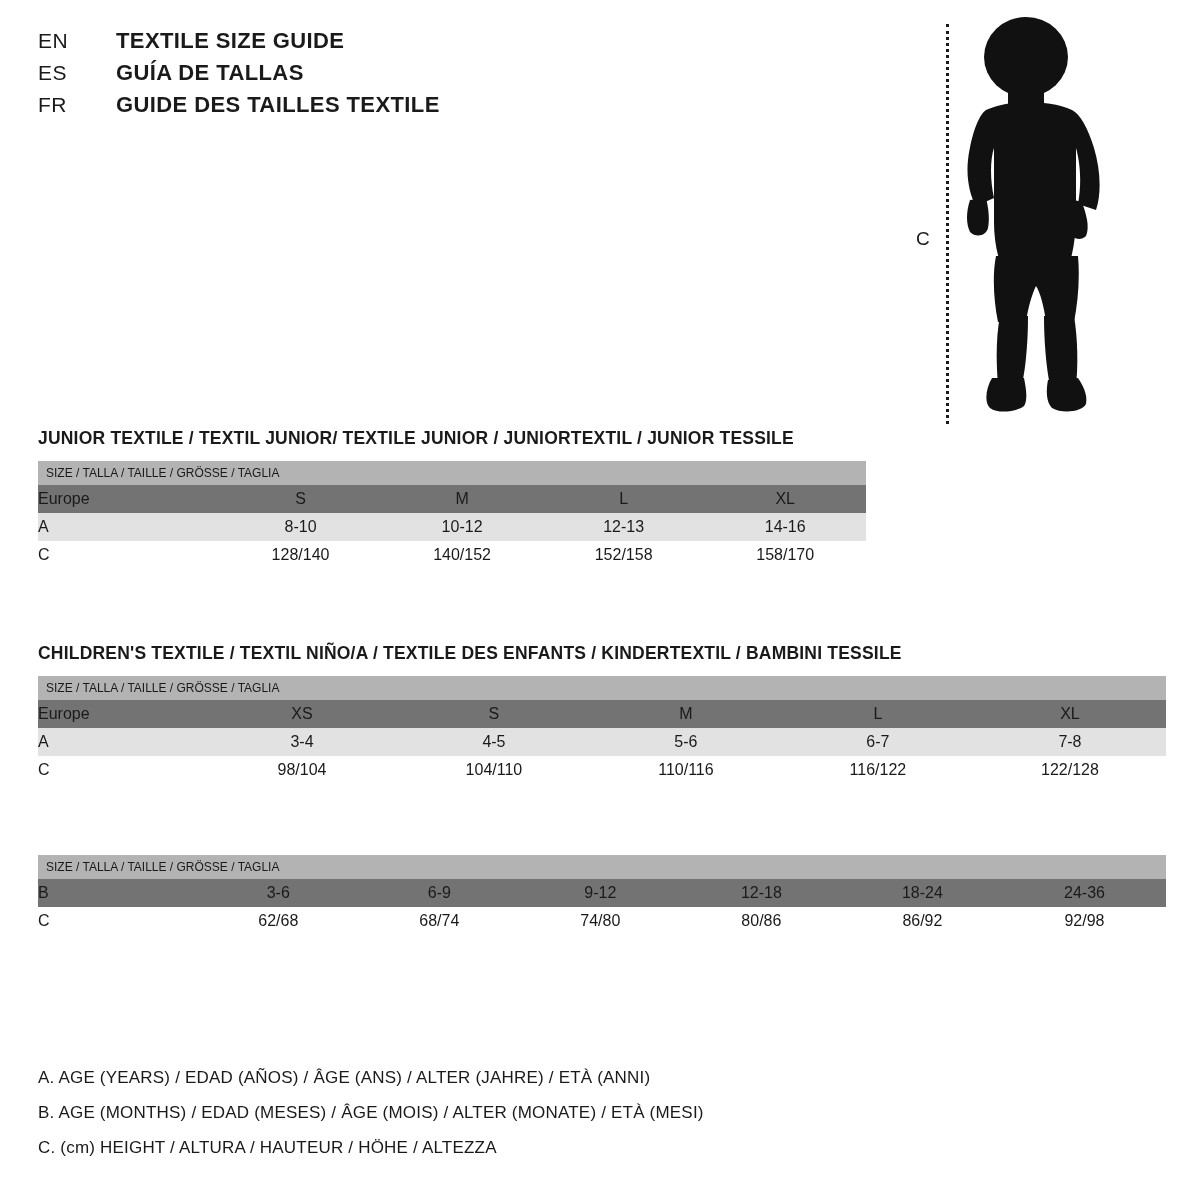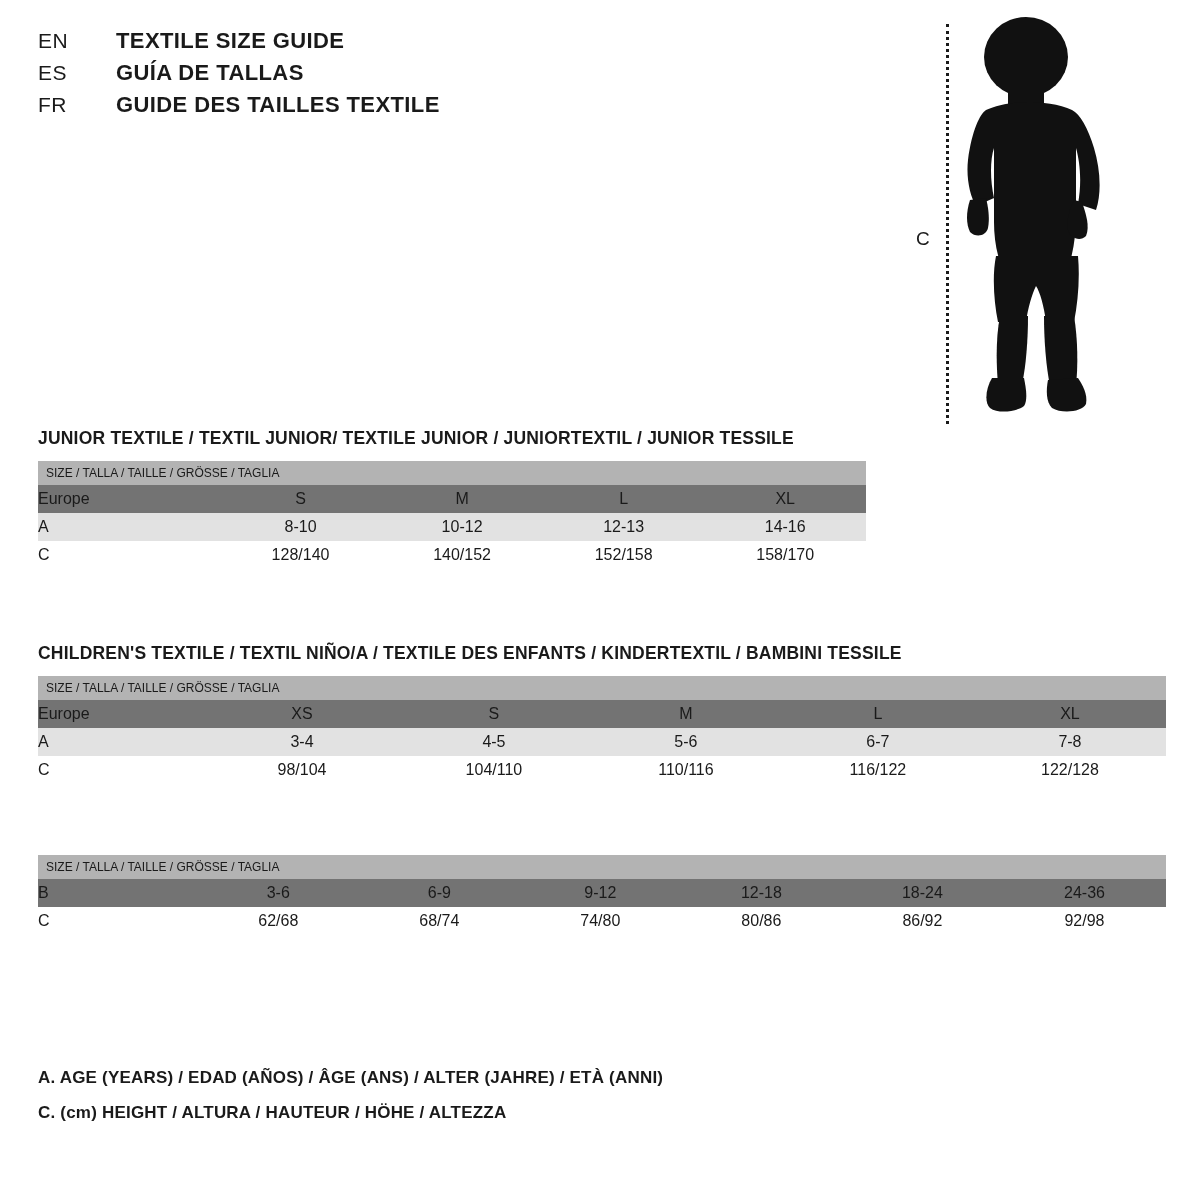--- a/index.html
+++ b/index.html
@@ -113,21 +113,21 @@
 
   
   .legend {
     position: absolute;
     left: 38px;
     top: 1068px;
     width: 1000px;
   }
   .legend-line {
     font-size: 17px;
-    font-weight: bold;
+    font-weight: normal;
     letter-spacing: 0.2px;
     color: #1a1a1a;
     margin-bottom: 15px;
   }
 </style>
 </head>
 <body>
 
 <div class="header">
   <div class="hdr-row">
@@ -277,14 +277,15 @@
       <td class="val-col">80/86</td>
       <td class="val-col">86/92</td>
       <td class="val-col">92/98</td>
     </tr>
   </tbody>
     </table>
 </div>
 
 <div class="legend">
   <div class="legend-line">A. AGE (YEARS) / EDAD (AÑOS) / ÂGE (ANS) / ALTER (JAHRE) / ETÀ (ANNI)</div>
+  <div class="legend-line">B. AGE (MONTHS) / EDAD (MESES) / ÂGE (MOIS) / ALTER (MONATE) / ETÀ (MESI)</div>
   <div class="legend-line">C. (cm) HEIGHT / ALTURA / HAUTEUR / HÖHE / ALTEZZA</div>
 </div>
 
 </body></html>

